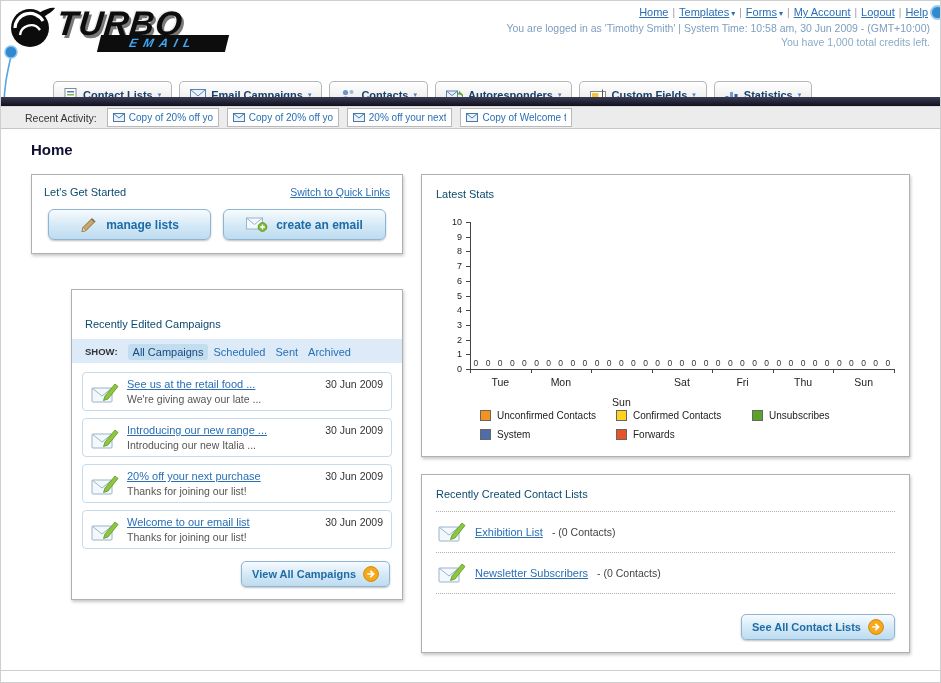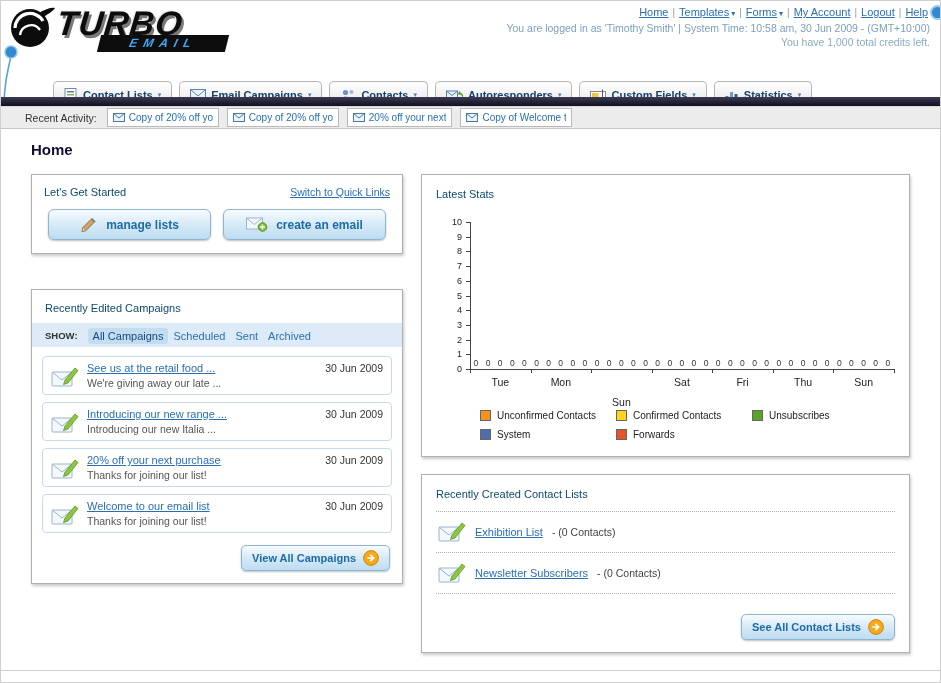--- a/index.html
+++ b/index.html
@@ -62,21 +62,21 @@
   .gs-panel{padding:11px 12px 13px;margin-bottom:35px;}
   .gs-head{display:flex;justify-content:space-between;align-items:center;}
   .gs-head .link{font-size:10.5px;}
   .gs-buttons{display:flex;gap:12px;margin-top:11px;padding:0 4px;}
   .btn-blue{display:flex;align-items:center;justify-content:center;gap:8px;flex:1;height:31px;
             border:1px solid #8fb5d4;border-radius:6px;cursor:pointer;font-family:inherit;
             background:linear-gradient(#f7fbfe,#d3e8f6 55%,#bedcf0);
             font-weight:bold;font-size:12px;color:#1e6ca6;box-shadow:0 1px 2px rgba(0,0,0,.25);}
 
   
-  .camp-panel{padding:12px 0 12px;}
+  .camp-panel{padding:28px 0 12px;margin-left:40px;}
   .camp-panel>.panel-title{padding:0 13px 9px;}
   .filter-bar{background:#dcebf7;padding:3px 13px;display:flex;align-items:center;gap:10px;margin-bottom:9px;}
   .show-label{font-size:9.5px;font-weight:bold;color:#333;}
   .filter{font-size:11px;color:#2a6fb5;cursor:pointer;padding:2px 5px;white-space:nowrap;}
   .filter.active{background:#c2ddf0;border-radius:3px;color:#17497d;}
   .camp-rows{padding:0 10px;}
   .camp-row{border:1px solid #c6dbec;border-radius:4px;margin-bottom:7px;padding:5px 8px;display:flex;gap:8px;background:#fff;}
   .row-icon{margin-top:2px;flex:none;}
   .camp-body{flex:1;min-width:0;}
   .camp-title{font-size:11px;}

